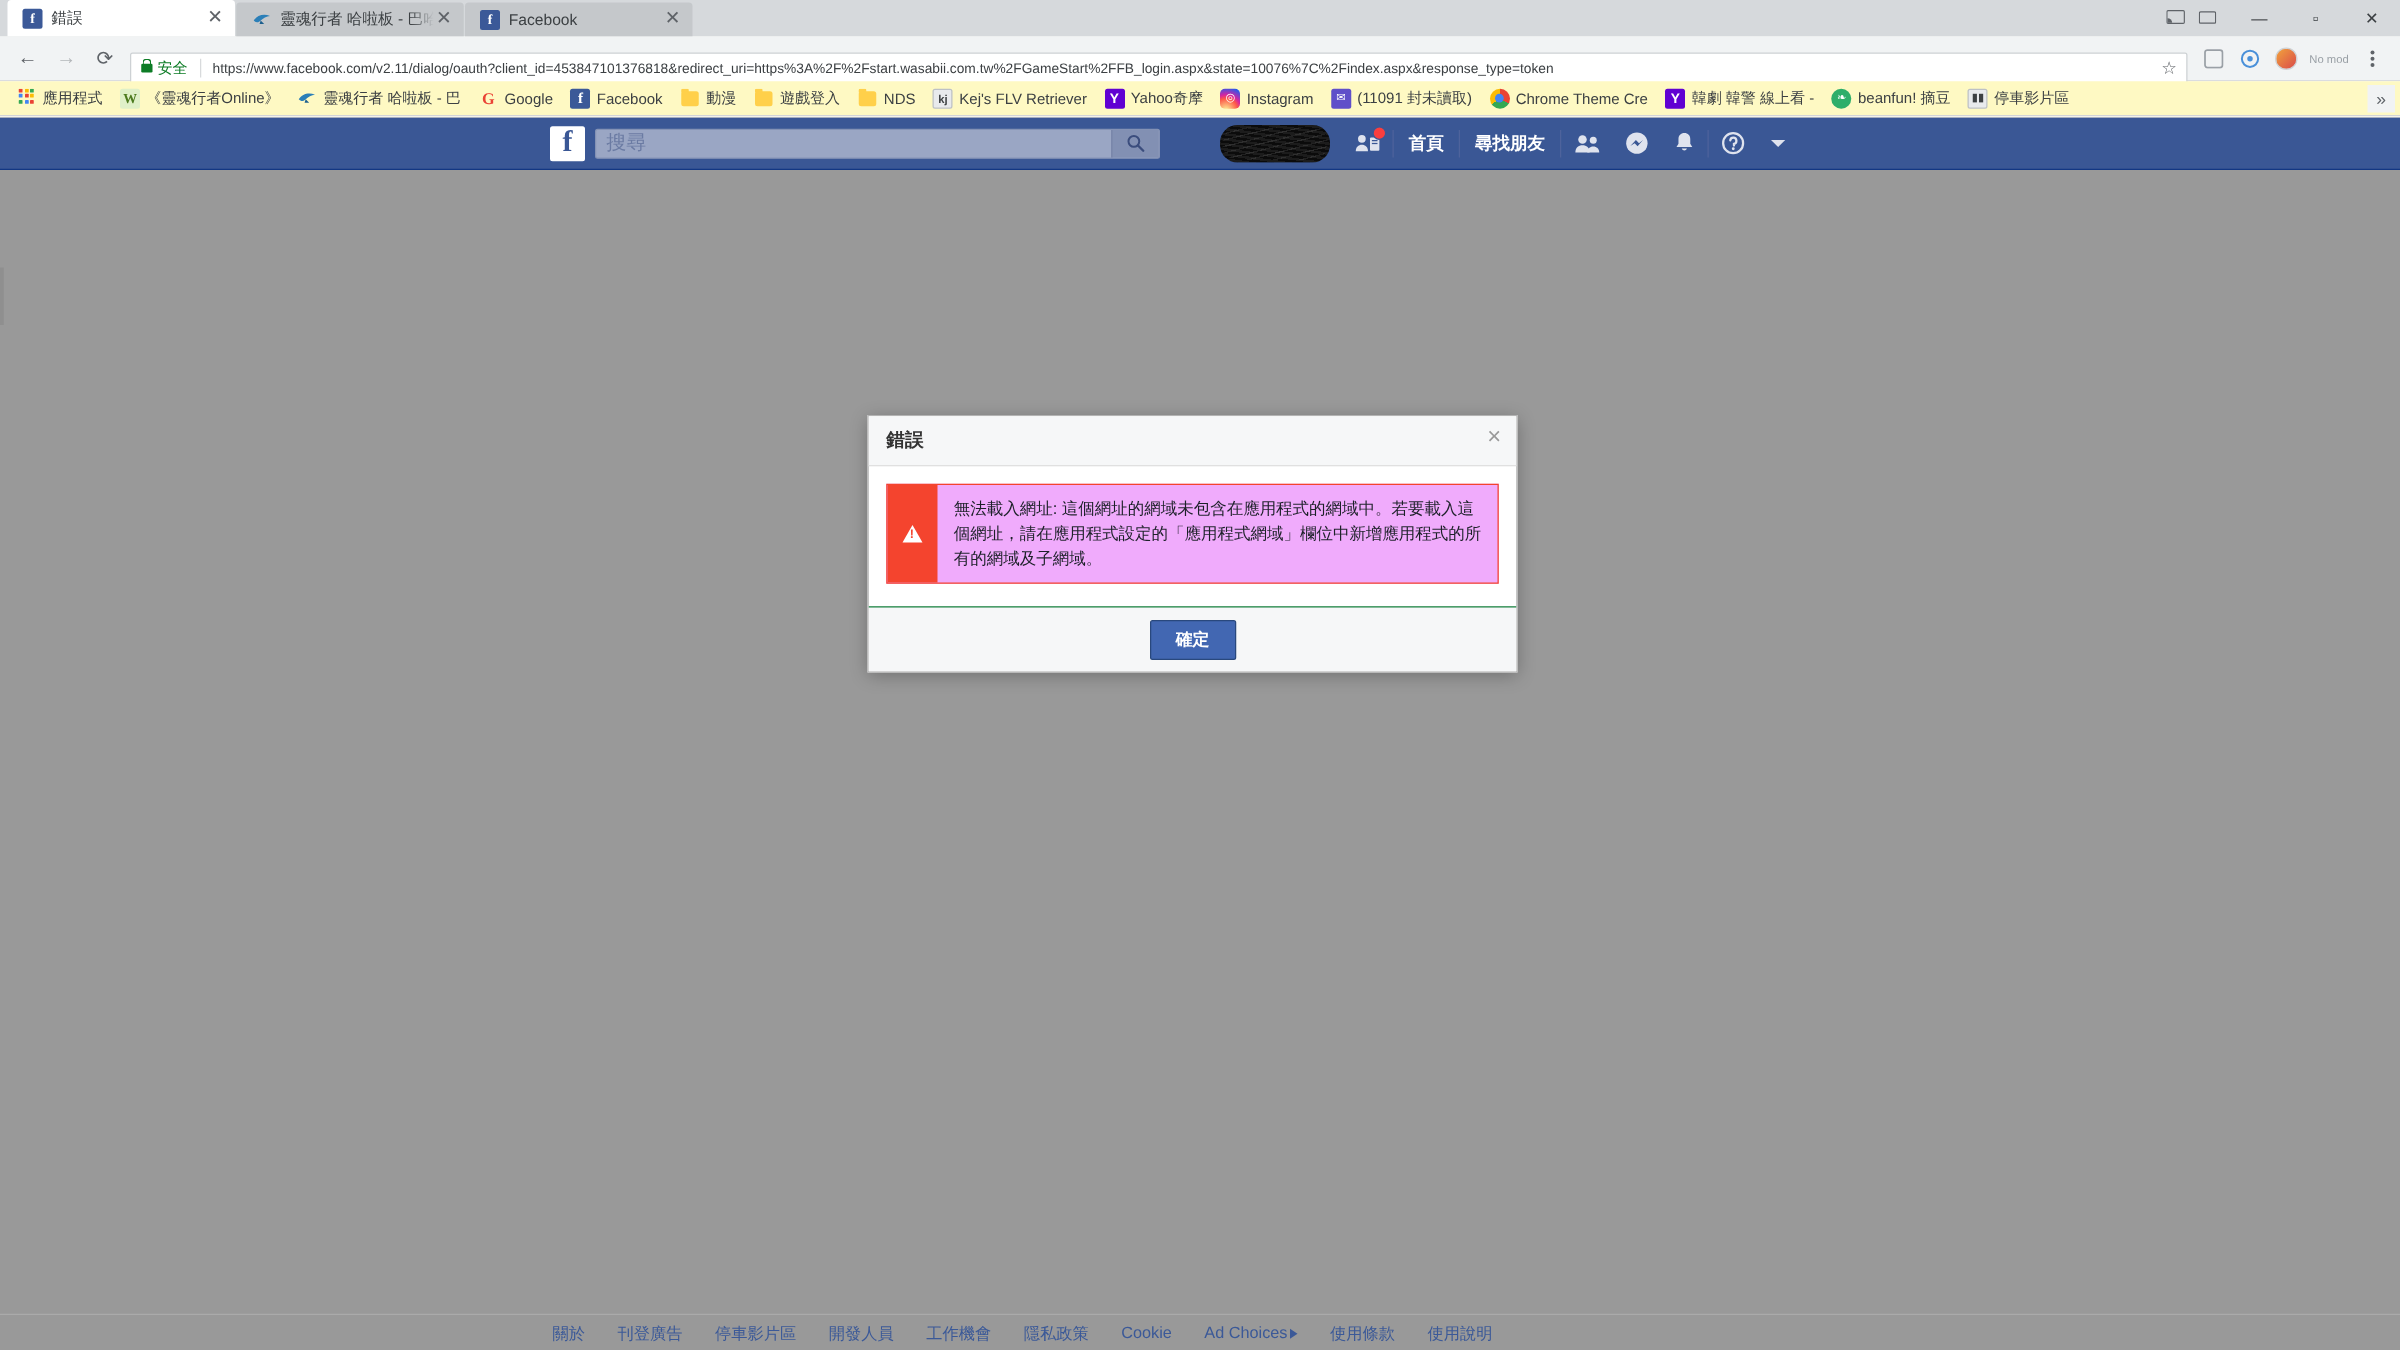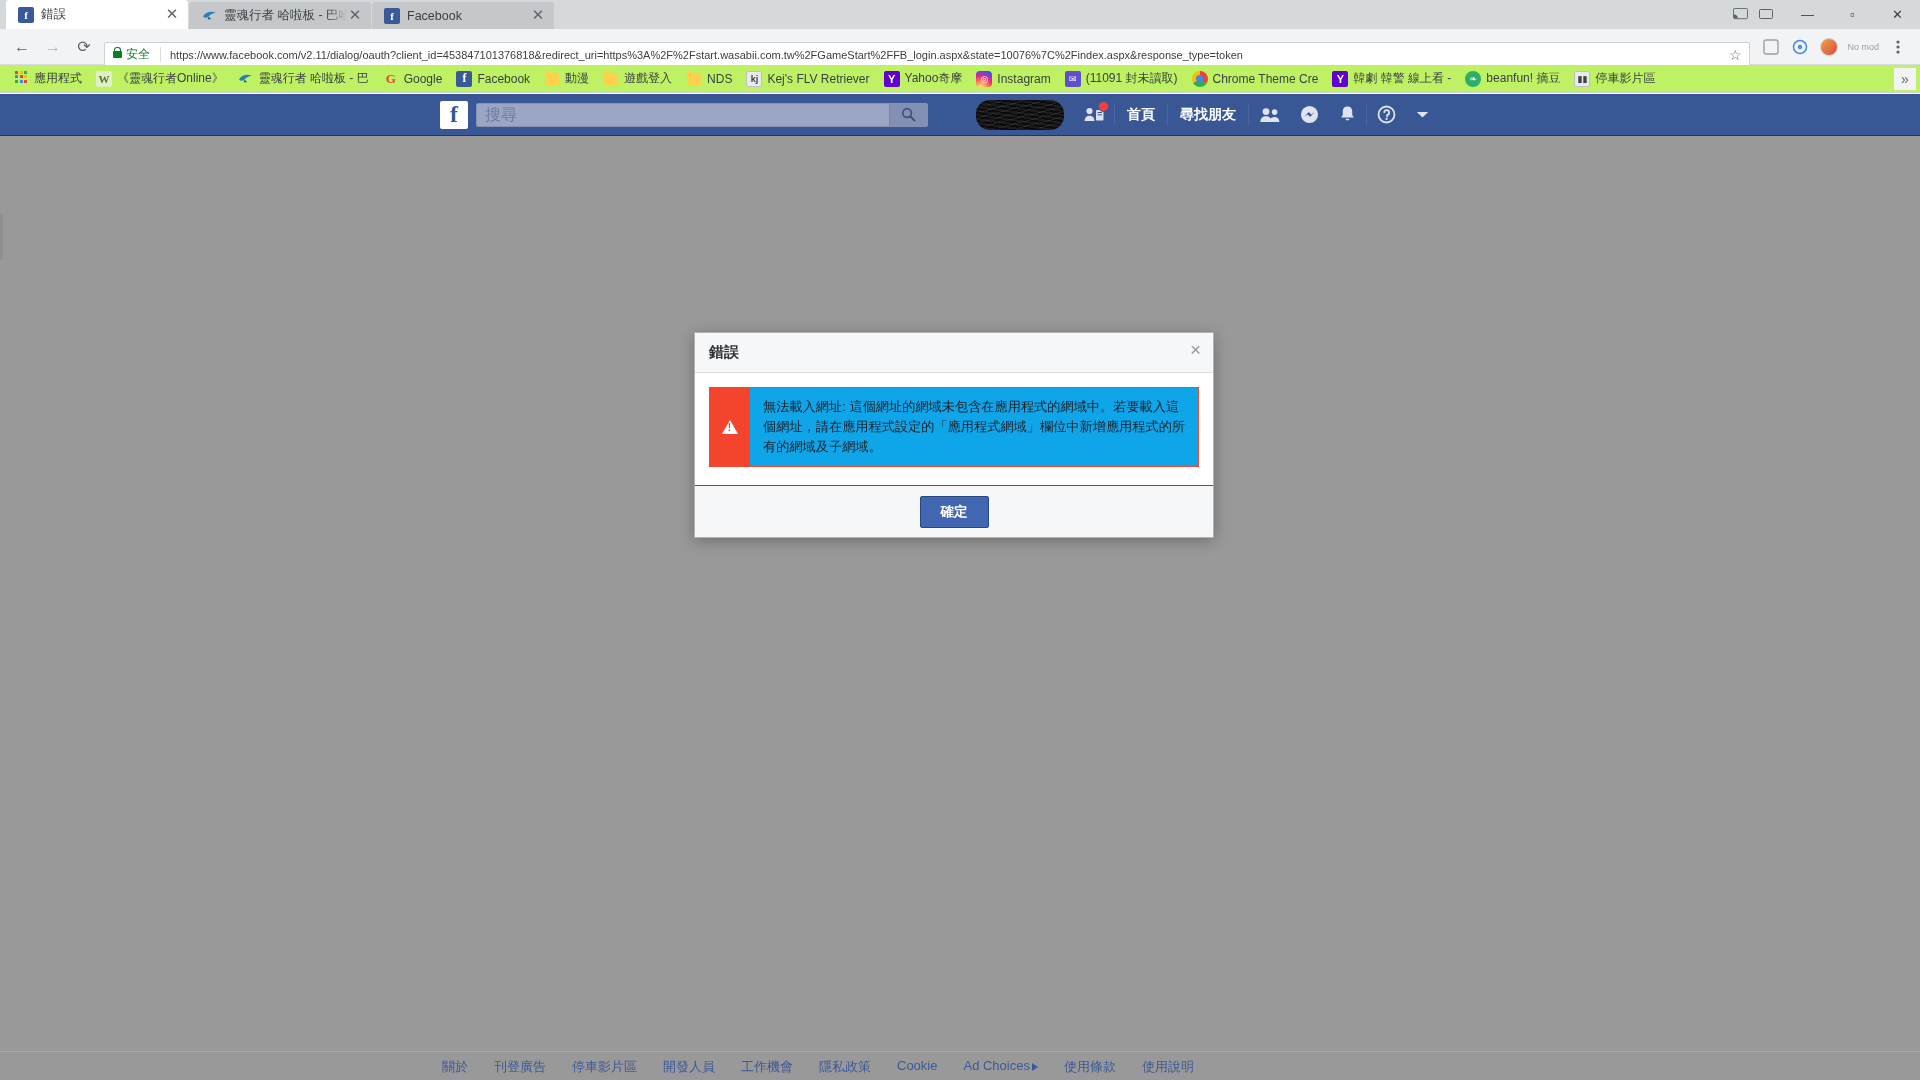--- a/index.html
+++ b/index.html
@@ -166,21 +166,21 @@
   .profile-name {
     font-size: 9px;
     color: #9aa0a6;
     margin: 0 4px;
     white-space: nowrap;
   }
 
   
   .bookmarks {
     height: 28px;
-    background: #bef264;
+    background: #fef9c3;
     display: flex;
     align-items: center;
     padding: 0 6px;
     border-bottom: 1px solid #d2d4d7;
     overflow: hidden;
     position: relative;
   }
   .bm {
     display: flex;
     align-items: center;
@@ -376,21 +376,21 @@
     line-height: 18px;
     font-family: "Liberation Sans", sans-serif;
   }
   .modal-body {
     padding: 14px 14px 0 14px;
     min-height: 112px;
   }
   .err-box {
     display: flex;
     border: 1px solid #f4442e;
-    background: #0ea5e9;
+    background: #f0abfc;
     min-height: 62px;
   }
   .err-icon-col {
     width: 40px;
     background: #f4442e;
     display: flex;
     align-items: center;
     justify-content: center;
     flex: 0 0 40px;
   }

